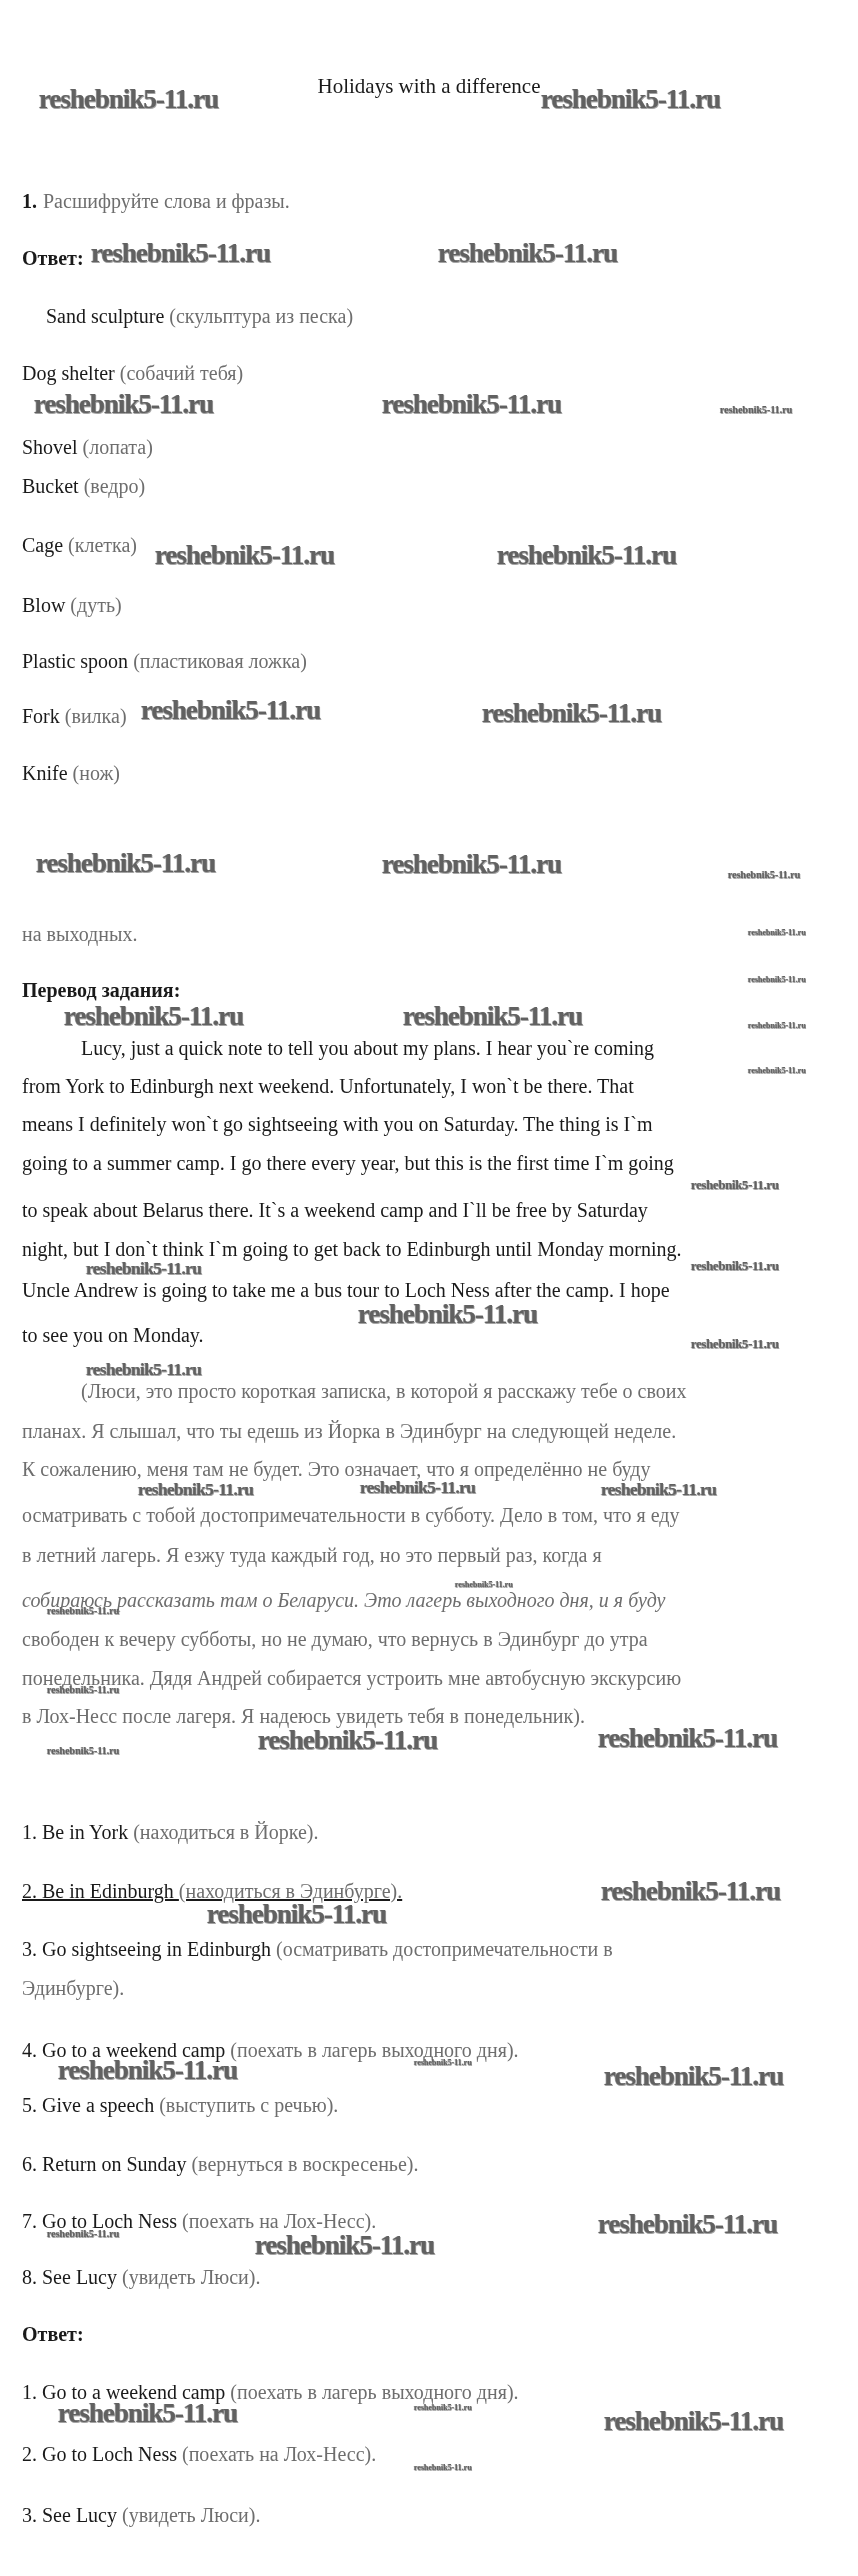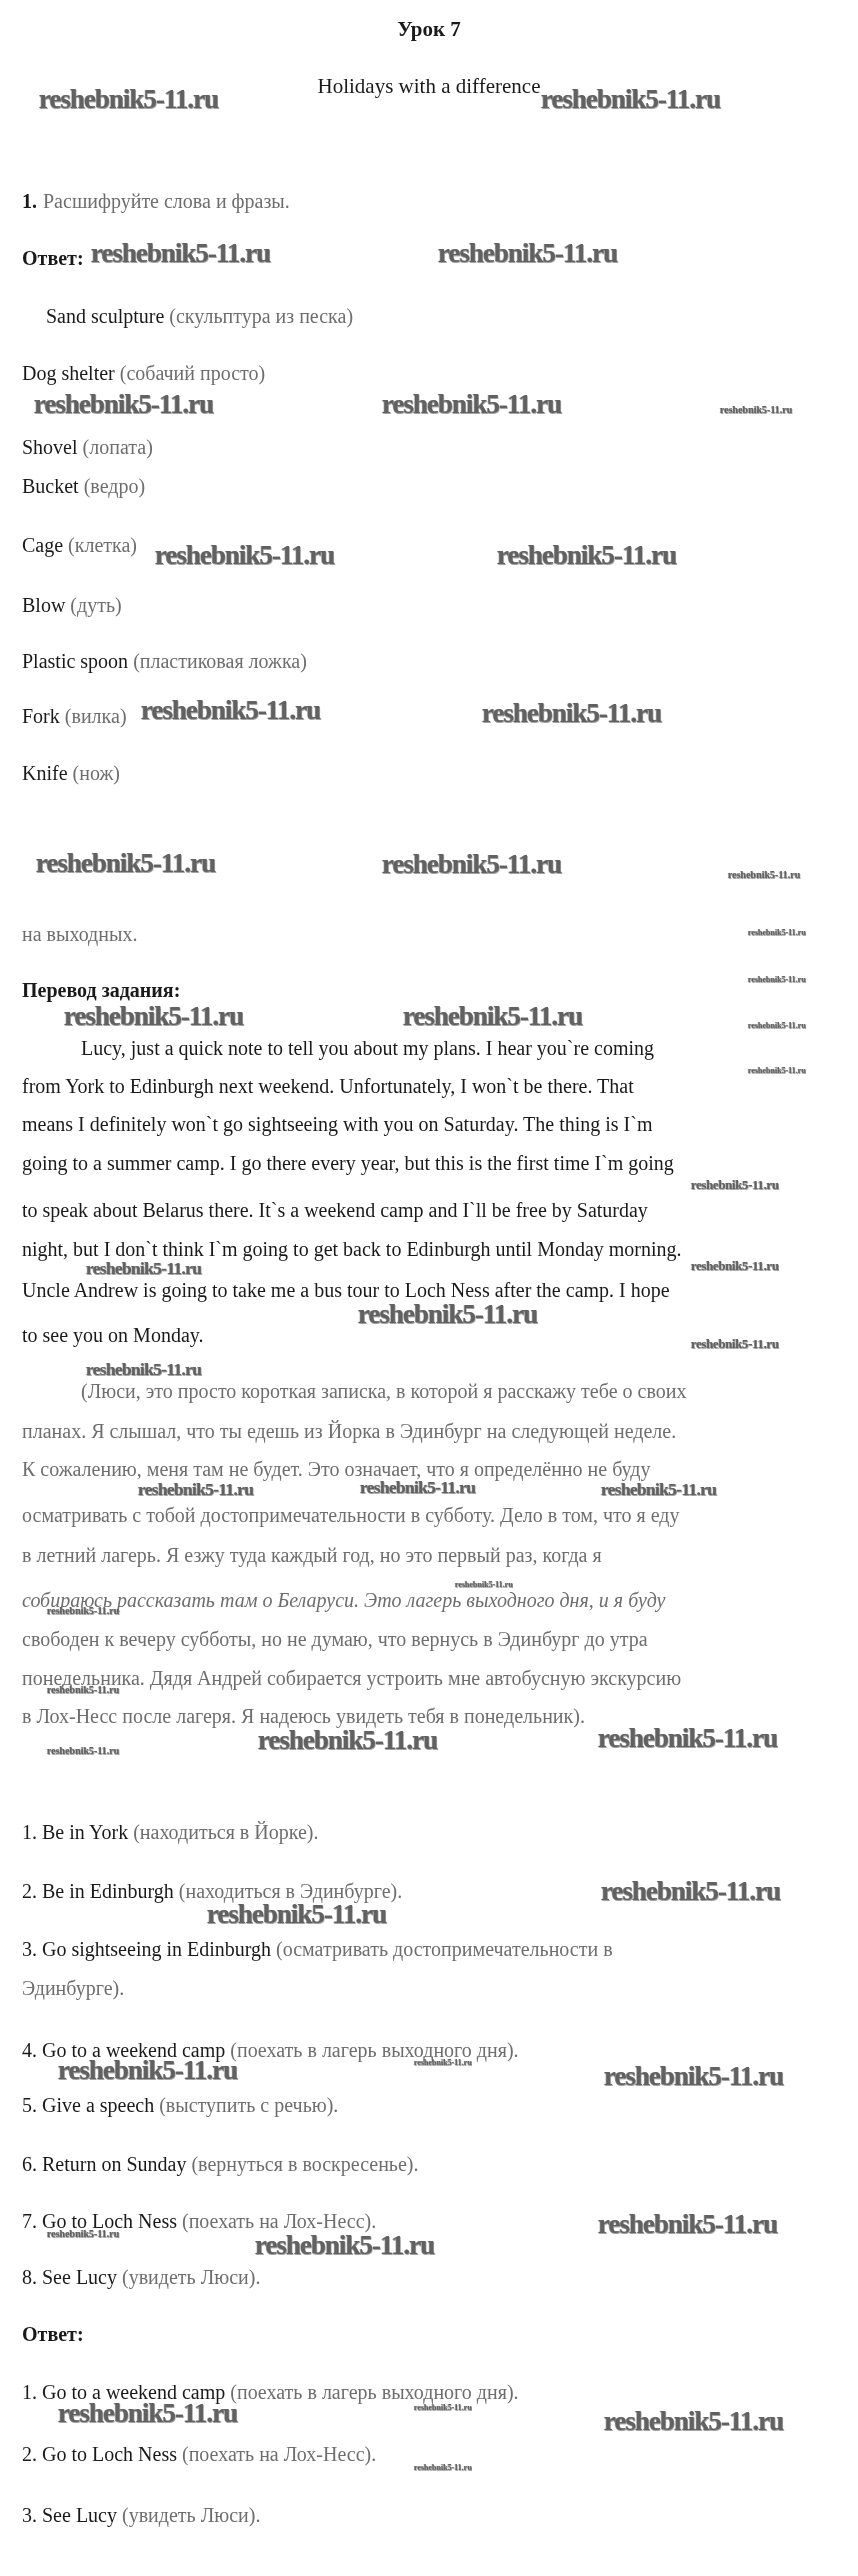--- a/index.html
+++ b/index.html
@@ -41,33 +41,32 @@
   .wm.md{font-size:17.5px;letter-spacing:-0.7px;}
   .wm.sm{font-size:12.8px;letter-spacing:-0.3px;}
   .wm.xs{font-size:10px;}
   .wm.xxs{font-size:8px;}
 </style>
 </head>
 <body>
 
 <div class="page">
 
-  <div class="line center bold title" style="top:17.5px">Урок 7</div>
   <div class="line center title" style="top:75px">Holidays with a difference</div>
 
   <div class="line" style="top:190px">
     <span class="num">1.</span><span class="trans">Расшифруйте слова и фразы.</span>
   </div>
   <div class="line" style="top:247px">
     <span class="term bold">Ответ:</span>
   </div>
 
   <div id="vocab-list">
       <div class="line" style="top: 305px; margin-left: 24px;"><span class="term">Sand sculpture </span><span class="trans">(скульптура из песка)</span></div>
-      <div class="line" style="top: 362px;"><span class="term">Dog shelter </span><span class="trans">(собачий просто)</span></div>
+      <div class="line" style="top: 362px;"><span class="term">Dog shelter </span><span class="trans">(собачий тебя)</span></div>
       <div class="line" style="top: 436px;"><span class="term">Shovel </span><span class="trans">(лопата)</span></div>
       <div class="line" style="top: 475px;"><span class="term">Bucket </span><span class="trans">(ведро)</span></div>
       <div class="line" style="top: 534px;"><span class="term">Cage </span><span class="trans">(клетка)</span></div>
       <div class="line" style="top: 594px;"><span class="term">Blow </span><span class="trans">(дуть)</span></div>
       <div class="line" style="top: 650px;"><span class="term">Plastic spoon </span><span class="trans">(пластиковая ложка)</span></div>
       <div class="line" style="top: 705px;"><span class="term">Fork </span><span class="trans">(вилка)</span></div>
       <div class="line" style="top: 762px;"><span class="term">Knife </span><span class="trans">(нож)</span></div>
     </div>
 
   <div class="line" style="top:923px">
@@ -95,21 +94,21 @@
       <div class="line" style="top: 1504px;"><span class="trans">осматривать с тобой достопримечательности в субботу. Дело в том, что я еду</span></div>
       <div class="line" style="top: 1544px;"><span class="trans">в летний лагерь. Я езжу туда каждый год, но это первый раз, когда я</span></div>
       <div class="line" style="top: 1589px; font-style: italic;"><span class="trans">собираюсь рассказать там о Беларуси. Это лагерь выходного дня, и я буду</span></div>
       <div class="line" style="top: 1628px;"><span class="trans">свободен к вечеру субботы, но не думаю, что вернусь в Эдинбург до утра</span></div>
       <div class="line" style="top: 1667px;"><span class="trans">понедельника. Дядя Андрей собирается устроить мне автобусную экскурсию</span></div>
       <div class="line" style="top: 1705px;"><span class="trans">в Лох-Несс после лагеря. Я надеюсь увидеть тебя в понедельник).</span></div>
     </div>
 
   <div id="options-list">
       <div class="line" style="top: 1821px; font-family: Liberation Serif, serif;"><span class="term">1. Be in York </span><span class="trans">(находиться в Йорке).</span></div>
-      <div class="line" style="top: 1880px;"><span class="term">2. Be in Edinburgh </span><span class="trans">(находиться в Эдинбурге).</span></div>
+      <div class="line" style="top: 1880px; text-decoration: underline;"><span class="term">2. Be in Edinburgh </span><span class="trans">(находиться в Эдинбурге).</span></div>
       <div class="line" style="top: 1938px;"><span class="term">3. Go sightseeing in Edinburgh </span><span class="trans">(осматривать достопримечательности в</span></div>
       <div class="line" style="top: 1977px;"><span class="trans">Эдинбурге).</span></div>
       <div class="line" style="top: 2039px;"><span class="term">4. Go to a weekend camp </span><span class="trans">(поехать в лагерь выходного дня).</span></div>
       <div class="line" style="top: 2094px;"><span class="term">5. Give a speech </span><span class="trans">(выступить с речью).</span></div>
       <div class="line" style="top: 2153px;"><span class="term">6. Return on Sunday </span><span class="trans">(вернуться в воскресенье).</span></div>
       <div class="line" style="top: 2210px;"><span class="term">7. Go to Loch Ness </span><span class="trans">(поехать на Лох-Несс).</span></div>
       <div class="line" style="top: 2266px;"><span class="term">8. See Lucy </span><span class="trans">(увидеть Люси).</span></div>
     </div>
 
   <div class="line" style="top:2323px">

